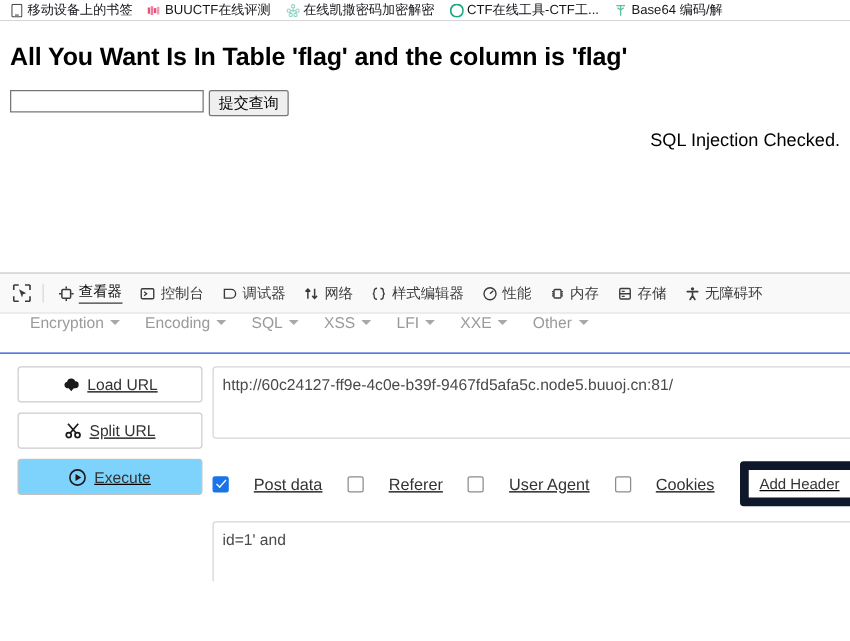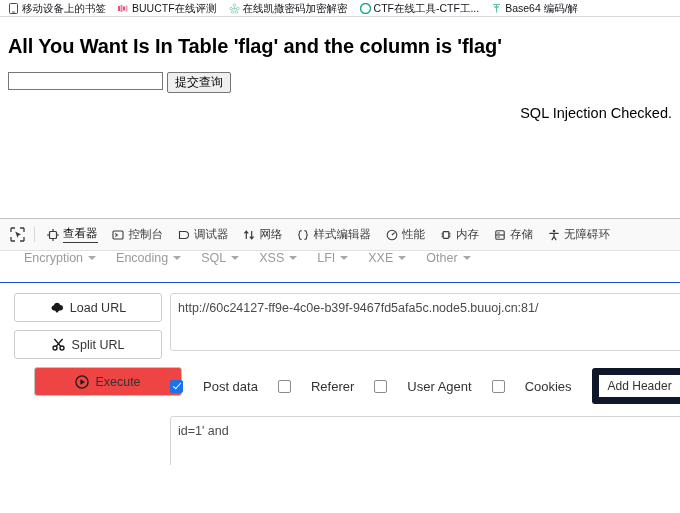--- a/index.html
+++ b/index.html
@@ -190,20 +190,21 @@
     width: 0; height: 0;
     border-left: 4px solid transparent;
     border-right: 4px solid transparent;
     border-top: 4px solid #a8a8a8;
     display: inline-block;
   }
 
   .hb-body {
     display: flex;
     padding: 10px 0 0 0;
+    text-decoration: underline;
   }
   .hb-left {
     width: 170px;
     flex: 0 0 170px;
     padding: 0 8px 0 14px;
     box-sizing: border-box;
   }
   .hb-btn {
     width: 100%;
     height: 29px;
@@ -214,21 +215,21 @@
     font-family: "Liberation Sans", sans-serif;
     font-size: 12.5px;
     color: #333;
     display: flex;
     align-items: center;
     justify-content: center;
     gap: 6px;
     cursor: pointer;
     box-sizing: border-box;
   }
-  .hb-btn.pressed { background: #ef4444; border-color: #c2c2c2; margin-left: 20px; }
+  .hb-btn.pressed { background: #7dd3fc; border-color: #c2c2c2; }
   .hb-btn-ico {
     width: 14px; height: 14px;
     display: inline-flex; align-items: center; justify-content: center;
   }
 
   .hb-right {
     flex: 1 1 auto;
     padding-right: 0;
     min-width: 0;
   }

